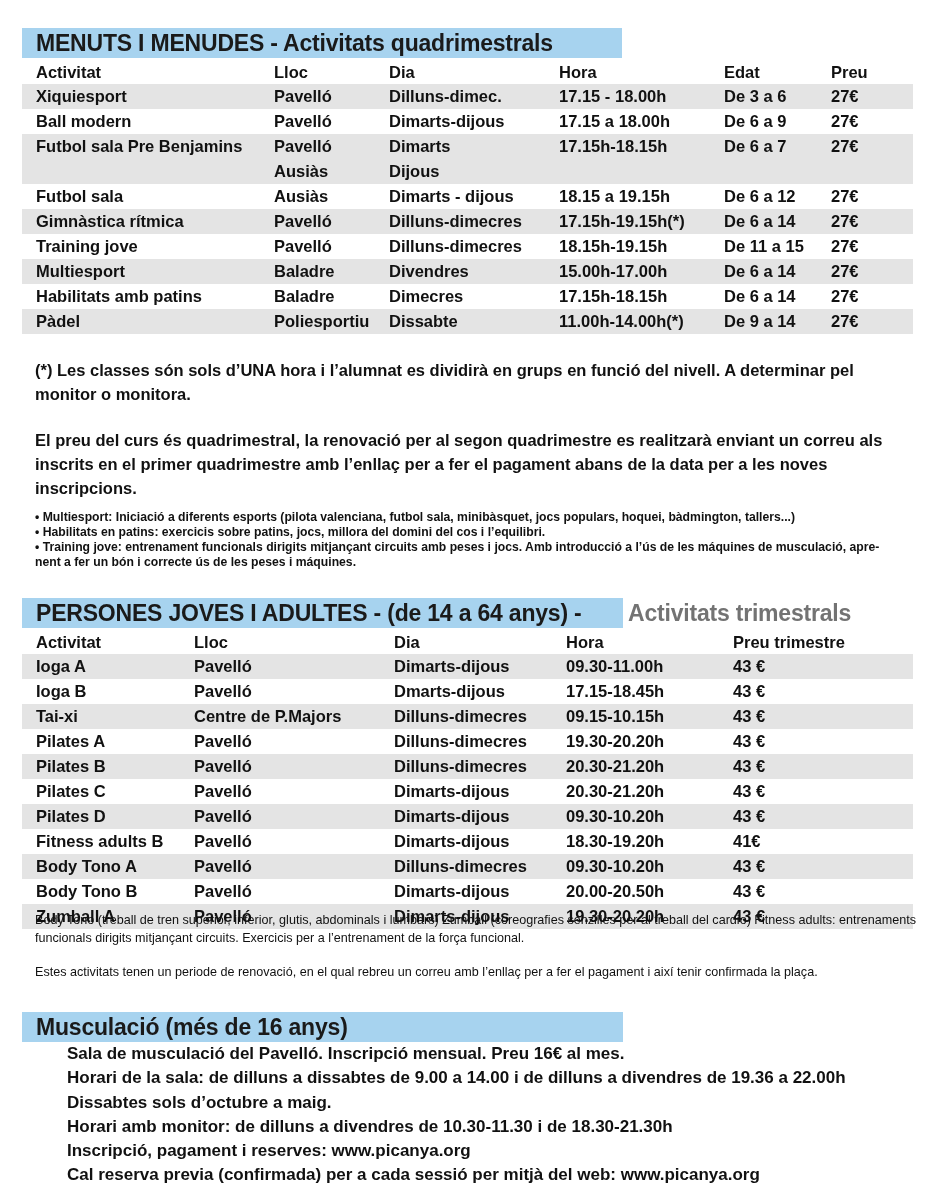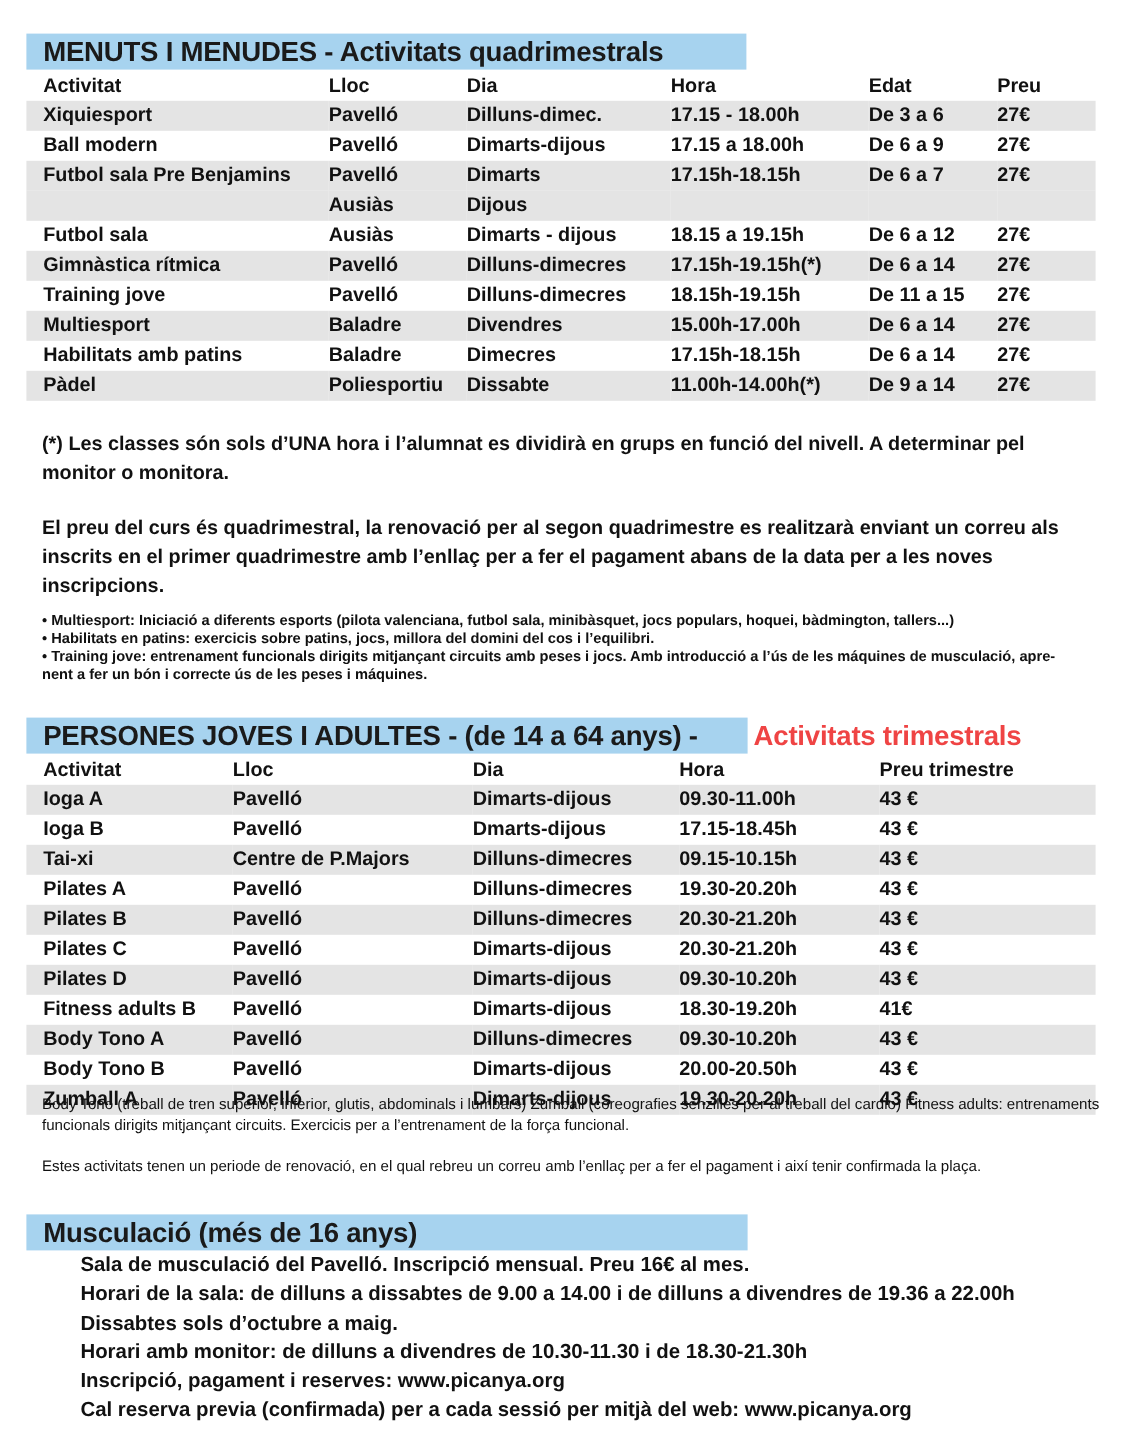--- a/index.html
+++ b/index.html
@@ -45,21 +45,21 @@
     color: #1a1a1a;
     box-sizing: border-box;
   }
   .section-head .tail {
     display: inline-block;
     height: 30px;
     line-height: 30px;
     font-size: 23px;
     font-weight: bold;
     letter-spacing: -0.2px;
-    color: #ef4444;
+    color: #737373;
     padding-left: 5px;
   }
 
   
   .tbl {
     position: absolute;
     left: 22px;
     width: 891px;
     border-collapse: collapse;
     table-layout: fixed;

